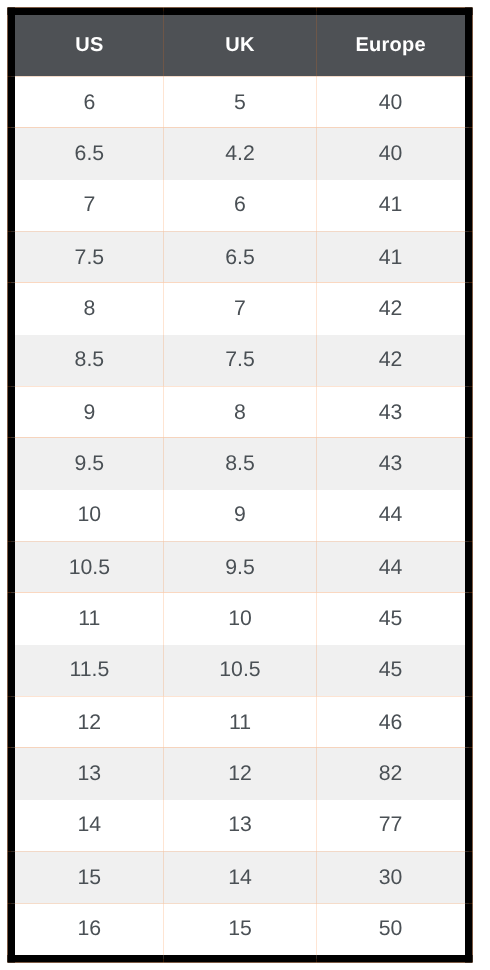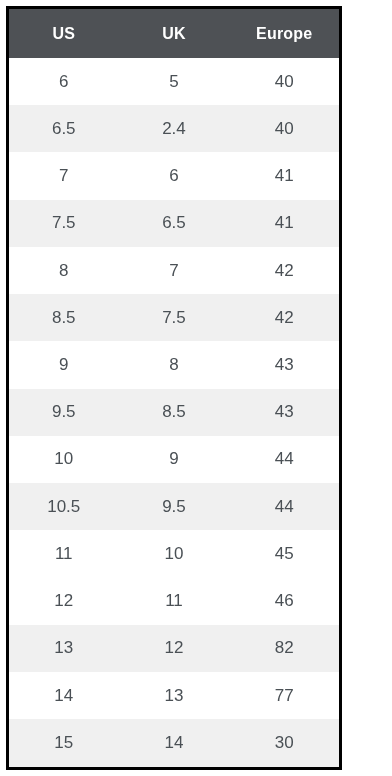--- a/index.html
+++ b/index.html
@@ -19,24 +19,24 @@
   .page {
     position: relative;
     width: 392px;
     height: 776px;
     box-sizing: border-box;
     padding: 6px;
     background: #ffffff;
   }
 
   .size-table {
-    width: 336px;
+    width: 372px;
     height: 764px;
     box-sizing: border-box;
-    border: 3px solid #000000;
+    border: 6px solid #000000;
     border-collapse: collapse;
     background: #f97316;
     table-layout: fixed;
   }
 
   .size-table thead tr {
     background: #4e5155;
   }
 
   .size-table th {
@@ -96,21 +96,21 @@
       </tr>
     </thead>
     <tbody id="table-body">
         <tr>
           <td>6</td>
           <td>5</td>
           <td>40</td>
         </tr>
         <tr class="striped">
           <td>6.5</td>
-          <td>2.4</td>
+          <td>4.2</td>
           <td>40</td>
         </tr>
         <tr>
           <td>7</td>
           <td>6</td>
           <td>41</td>
         </tr>
         <tr class="striped">
           <td>7.5</td>
           <td>6.5</td>
@@ -144,35 +144,45 @@
         <tr class="striped">
           <td>10.5</td>
           <td>9.5</td>
           <td>44</td>
         </tr>
         <tr>
           <td>11</td>
           <td>10</td>
           <td>45</td>
         </tr>
+        <tr class="striped">
+          <td>11.5</td>
+          <td>10.5</td>
+          <td>45</td>
+        </tr>
         <tr>
           <td>12</td>
           <td>11</td>
           <td>46</td>
         </tr>
         <tr class="striped">
           <td>13</td>
           <td>12</td>
           <td>82</td>
         </tr>
         <tr>
           <td>14</td>
           <td>13</td>
           <td>77</td>
         </tr>
         <tr class="striped">
           <td>15</td>
           <td>14</td>
           <td>30</td>
         </tr>
+        <tr>
+          <td>16</td>
+          <td>15</td>
+          <td>50</td>
+        </tr>
       </tbody>
   </table>
 </div>
 
 </body></html>

